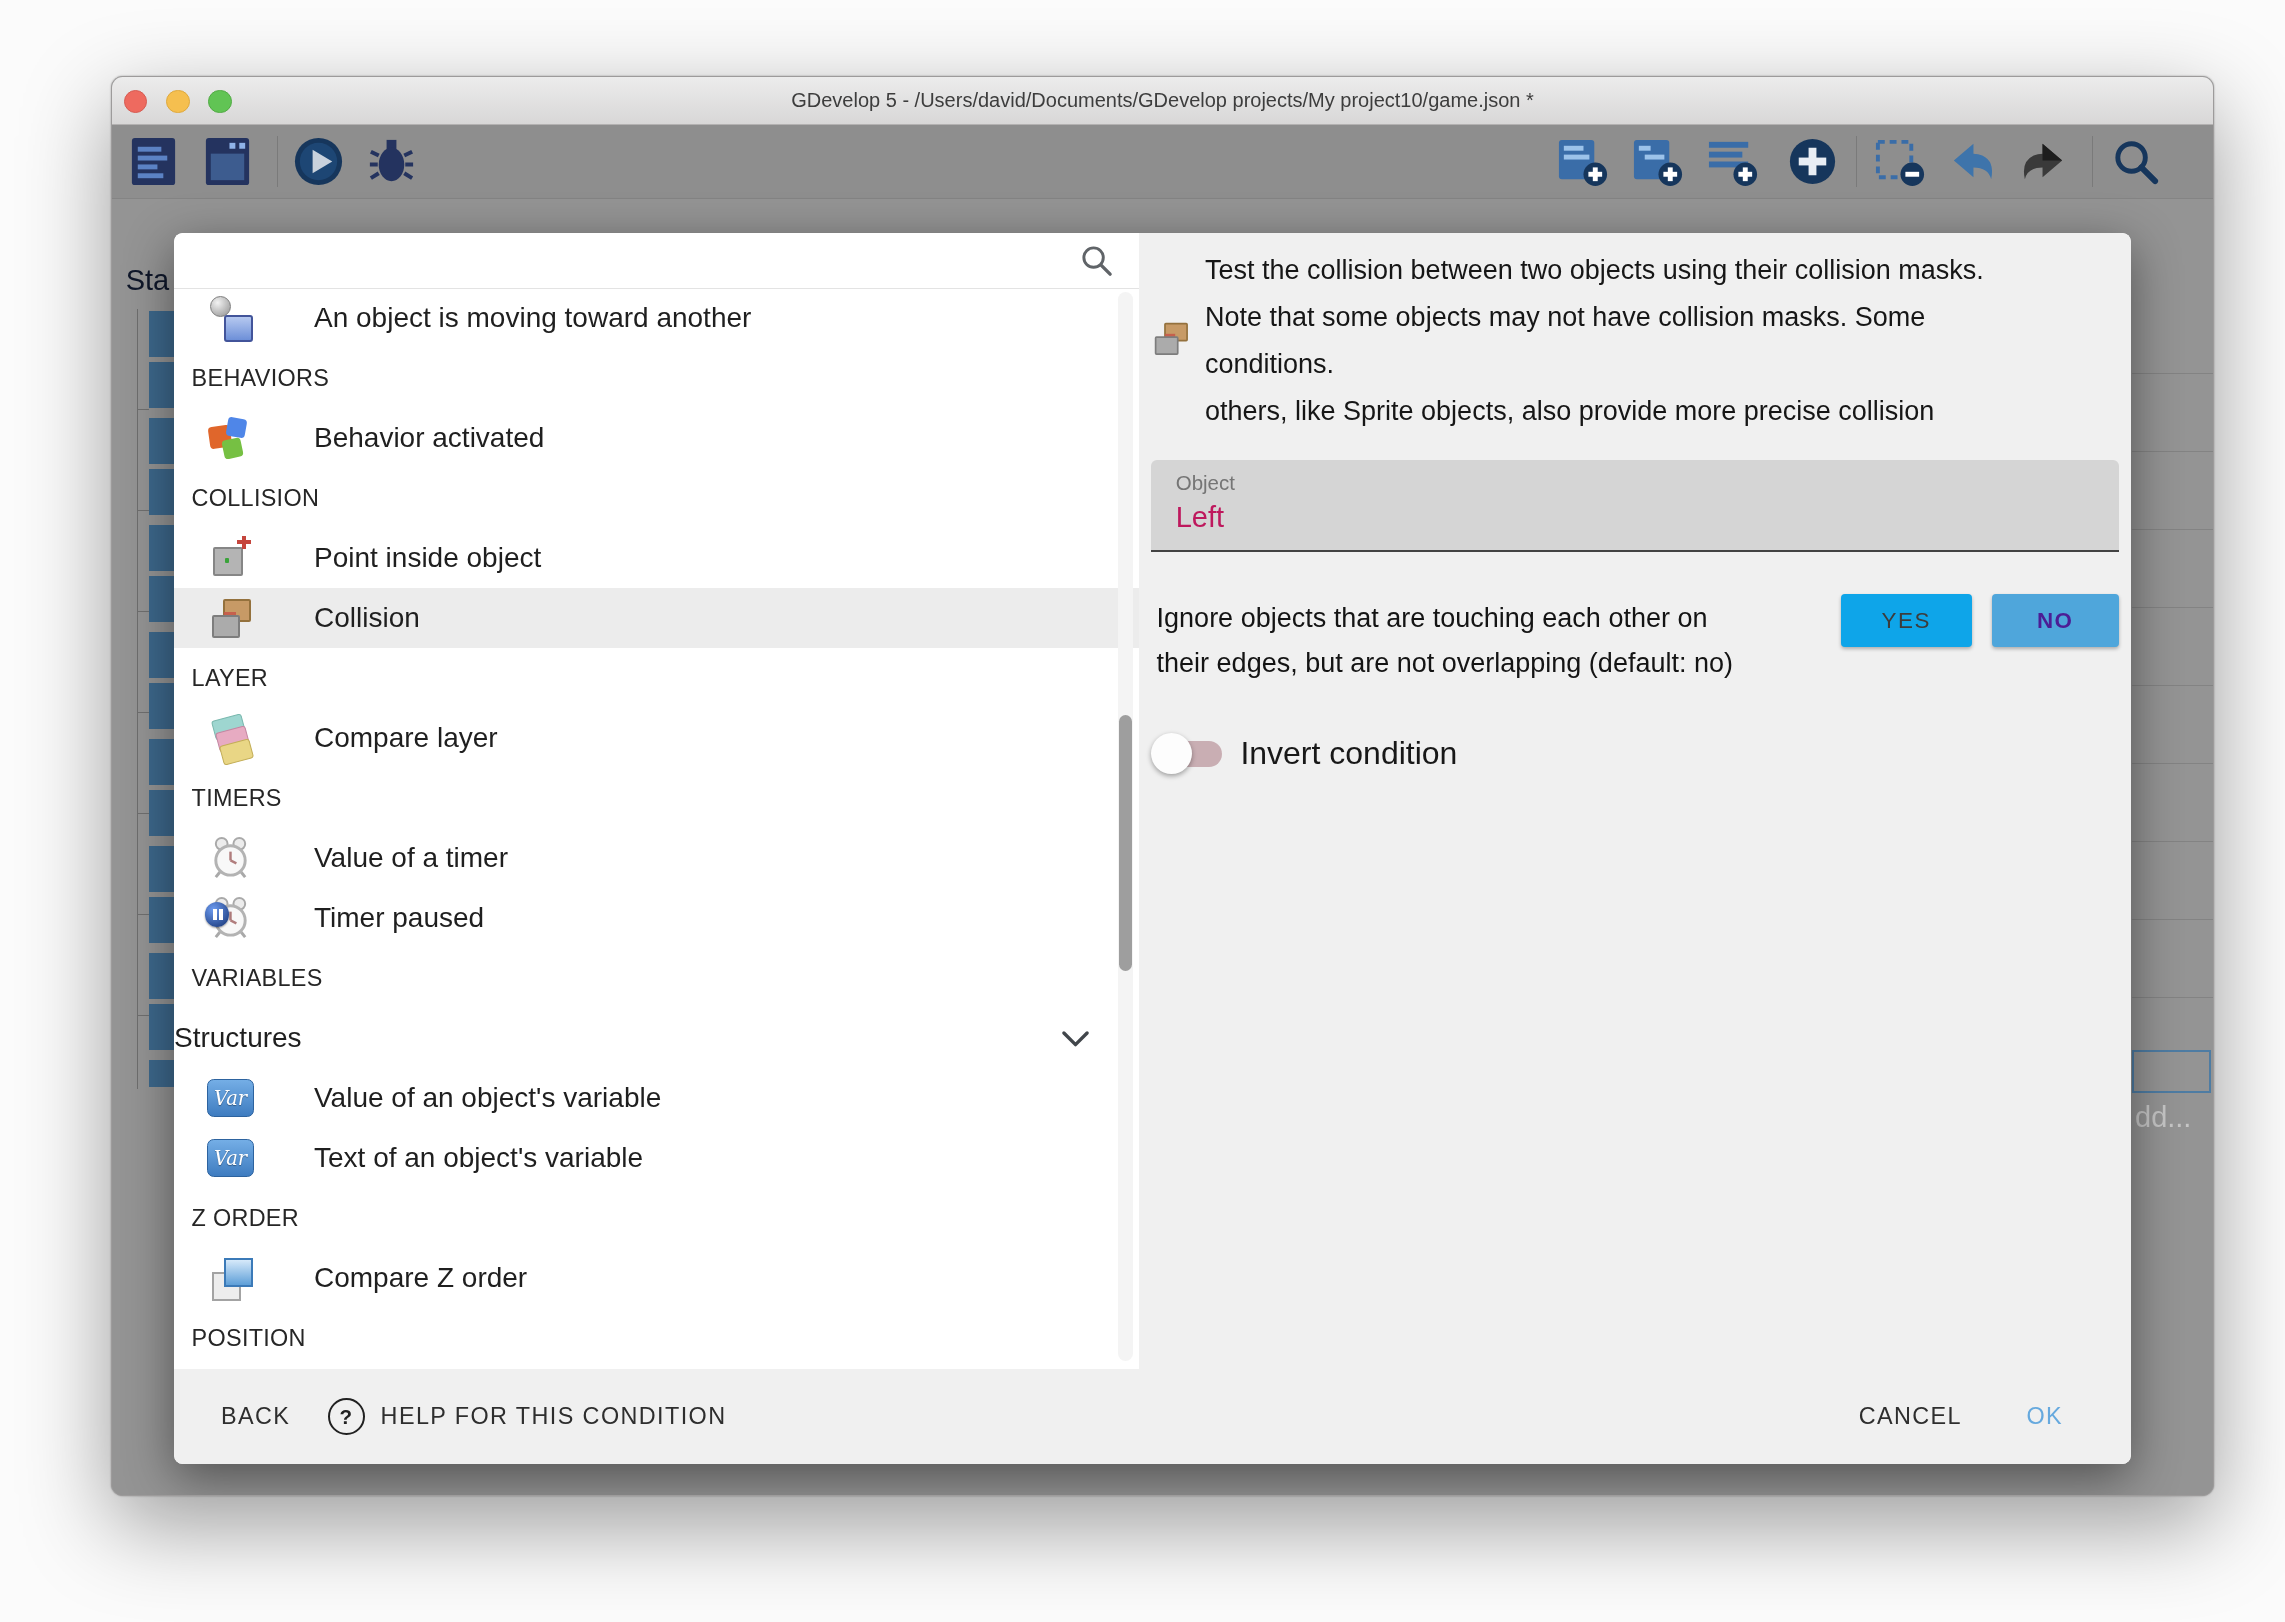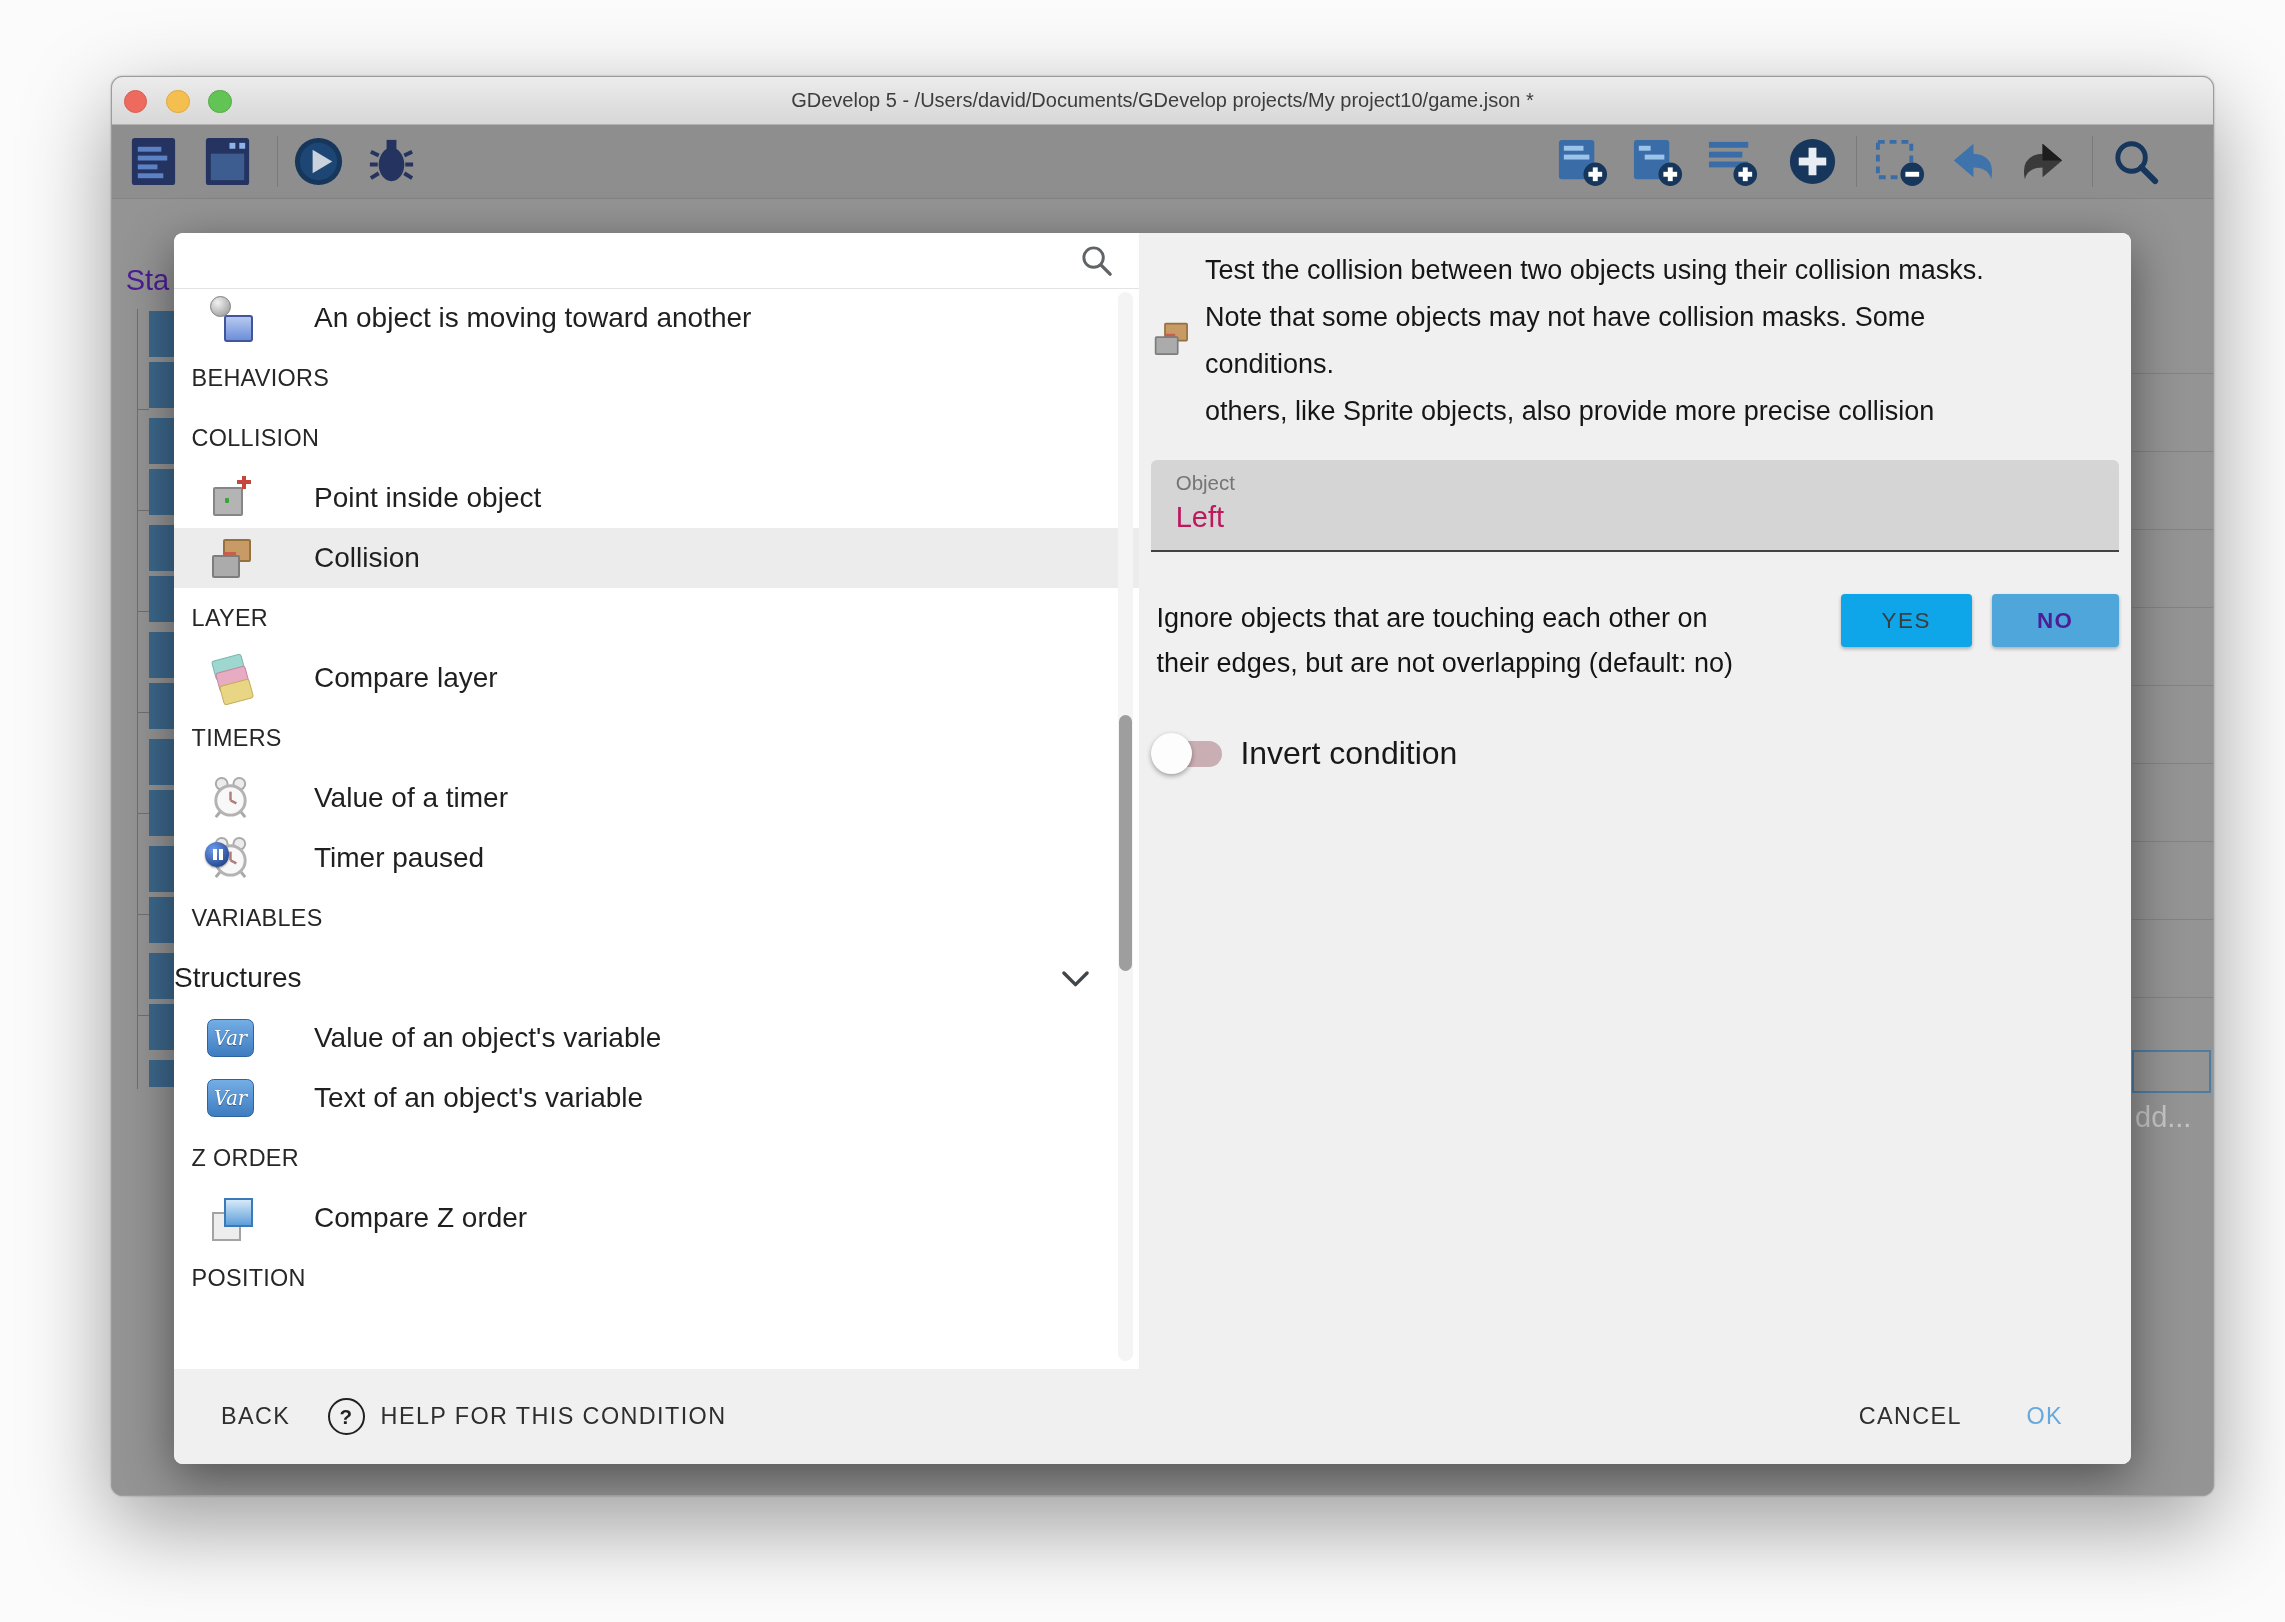--- a/index.html
+++ b/index.html
@@ -16,21 +16,21 @@
   .tl.yellow{left:54px;background:#f5bf4f;border:1px solid #dfa93d;}
   .tl.green{left:96px;background:#61c454;border:1px solid #52ab45;}
   .wtitle{position:absolute;left:137px;right:137px;top:0;height:47px;line-height:47px;text-align:center;
     font-size:20px;color:#3d3d3d;font-weight:500;white-space:nowrap;overflow:hidden;}
 
   
   .appbody{position:absolute;left:0;top:47px;right:0;bottom:0;background:#949494;}
   .toolbar{position:absolute;left:0;top:0;right:0;height:74px;background:#8e8e8e;border-bottom:1px solid #848484;}
   .tb-icon{position:absolute;top:9.8px;width:55px;height:55px;padding:0;border:0;background:transparent;}
   .tb-div{position:absolute;top:11.7px;width:1px;height:51px;background:#7a7a7a;}
-  .bg-tab{position:absolute;left:13.7px;top:140px;font-size:29px;color:#4c1d95;}
+  .bg-tab{position:absolute;left:13.7px;top:140px;font-size:29px;color:#0f172a;}
   .bg-events-outline{position:absolute;left:25px;top:185px;width:37px;height:780px;border-left:1px solid #6f6f6f;
     background:repeating-linear-gradient(180deg,transparent 0 100px,#6f6f6f 100px 101px);}
   .bg-events-blocks{position:absolute;left:37px;top:187px;width:25px;height:776px;
     background:repeating-linear-gradient(180deg,#3d688c 0 46px,#949494 46px 51px,#3d688c 51px 97px,#949494 97px 107px);}
   .bg-rows{position:absolute;left:2020px;right:0;top:172px;height:770px;
     background:repeating-linear-gradient(180deg,transparent 0 77px,#838383 77px 78px);}
   .bg-add-rect{position:absolute;left:2020px;width:75px;top:926px;height:39px;border:2px solid #4e7ca3;}
   .bg-add-text{position:absolute;left:2023px;top:977px;font-size:29px;color:#c6c6c6;}
 
   
@@ -255,20 +255,28 @@
                 <i class="sph abs"></i>
                 <i class="sq abs"></i>
               </span>
             <span class="rlab">An object is moving toward another</span>
           </div>
 
           <div class="hrow">
             <span class="hlab">BEHAVIORS</span>
           </div>
 
+          <div class="lrow">
+            <span class="ric ic-behavior">
+                <i class="p1 abs"></i>
+                <i class="p2 abs"></i>
+                <i class="p3 abs"></i>
+              </span>
+            <span class="rlab">Behavior activated</span>
+          </div>
 
           <div class="hrow">
             <span class="hlab">COLLISION</span>
           </div>
 
           <div class="lrow">
             <span class="ric ic-point">
                 <i class="sq abs"></i>
                 <i class="dot abs"></i>
                 <i class="ph abs"></i>

